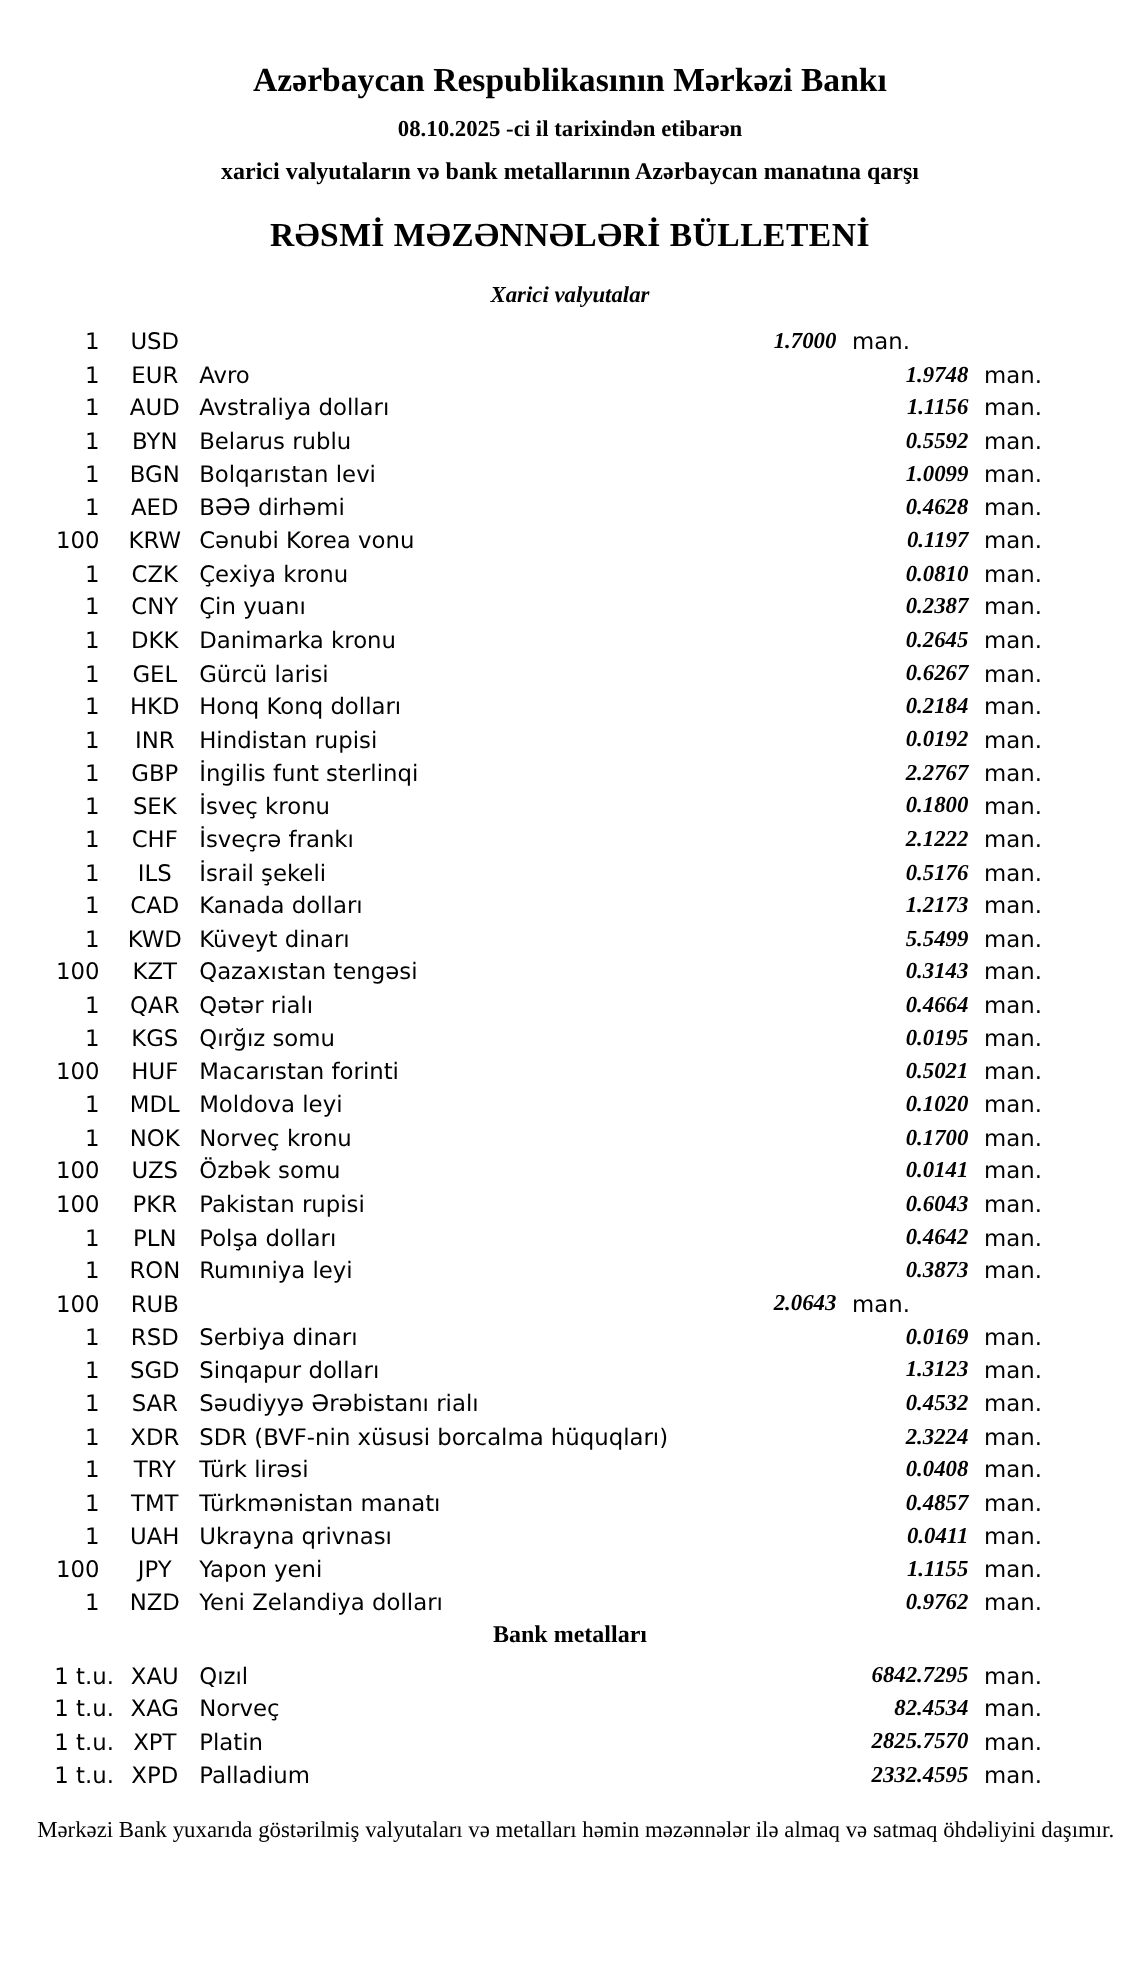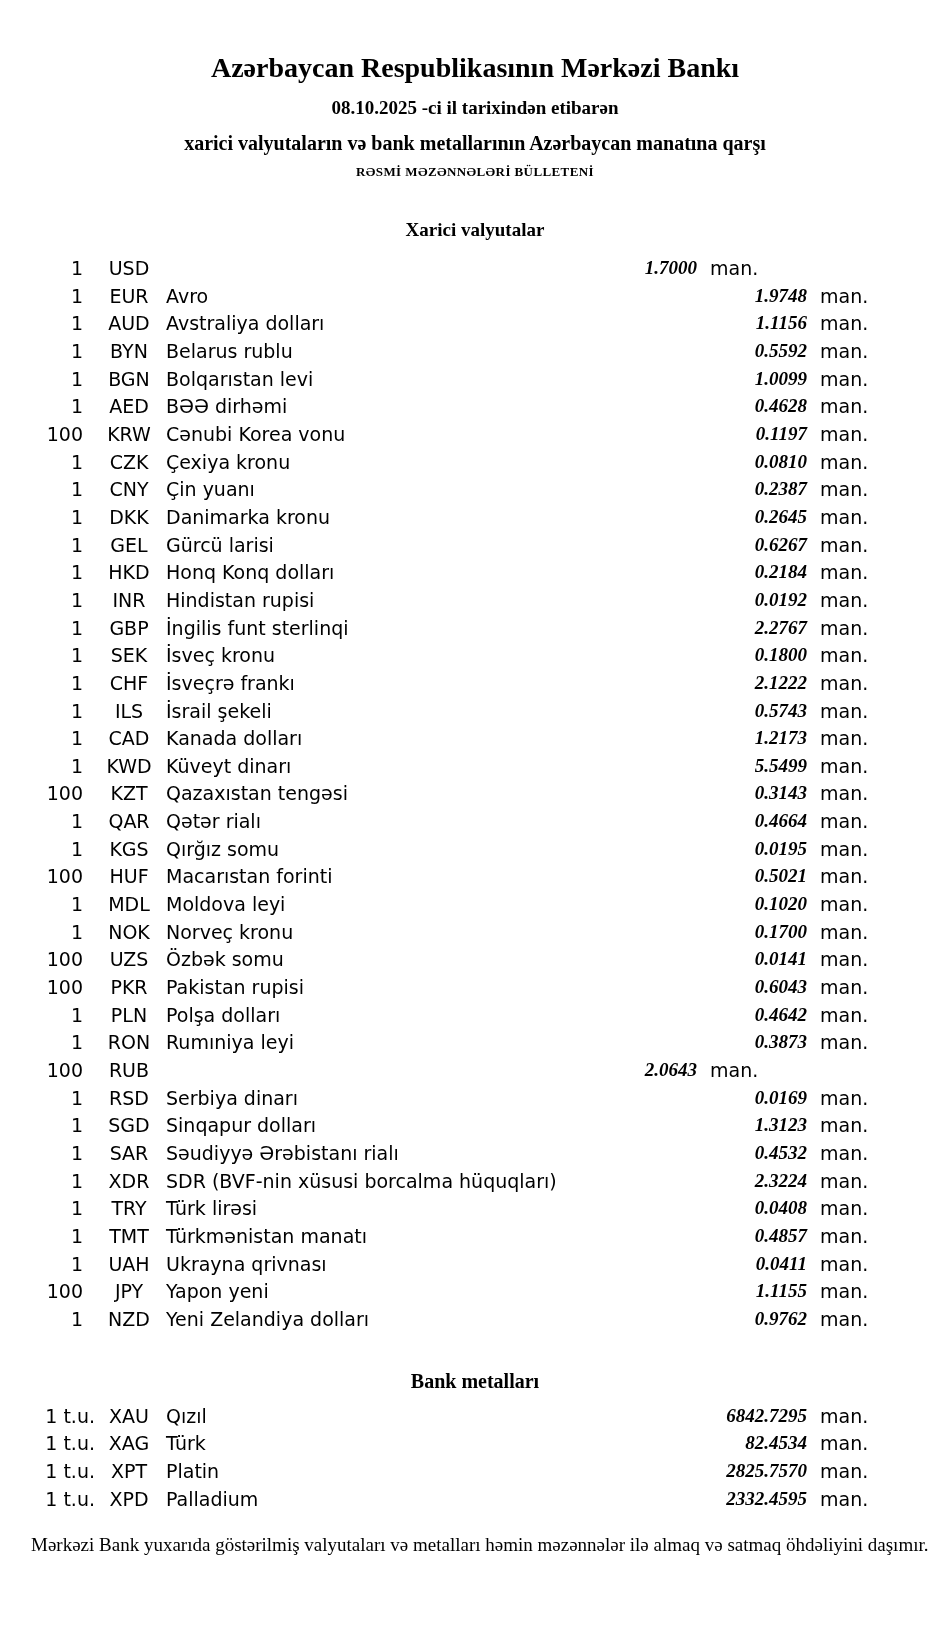--- a/index.html
+++ b/index.html
@@ -10,30 +10,30 @@
     overflow:hidden;
   }
   .doc-header {
     text-align:center;
     font-family:"Liberation Serif", serif;
     font-weight:bold;
   }
   .bank-title   { font-size:28px; padding-top:50px; line-height:1.25; }
   .date-line    { font-size:19px; margin-top:12px; line-height:1.2; }
   .subtitle     { font-size:20px; margin-top:11px; line-height:1.2; }
-  .bulletin-title { font-size:13px; margin-top:9px; line-height:1.2; letter-spacing:0.4px; }
+  .bulletin-title { font-size:28px; margin-top:25px; line-height:1.2; letter-spacing:0.4px; }
 
   .section-title {
     text-align:center;
     font-family:"Liberation Serif", serif;
     font-weight:bold;
     font-size:19px; line-height:1.2;
   }
-  .section-title.currencies { margin-top:40px; }
-  .section-title.metals     { margin-top:36px; font-size:20px; }
+  .section-title.currencies { margin-top:23px;font-style:italic; }
+  .section-title.metals     { font-size:20px; }
 
   .rows { width:880px; margin-top:12px; }
   .rows.metal-rows { margin-top:9px; }
 
   .row {
     display:grid;
     grid-template-columns:95px 68px auto 110px 73px;
     height:27.66px;
     align-items:center;
     font-size:19px;
@@ -196,21 +196,21 @@
     <span class="cell-code">CHF</span>
     <span class="cell-name">İsveçrə frankı</span>
     <span class="cell-rate">2.1222</span>
     <span class="cell-unit">man.</span>
   </div>
 
   <div class="row">
     <span class="cell-qty">1</span>
     <span class="cell-code">ILS</span>
     <span class="cell-name">İsrail şekeli</span>
-    <span class="cell-rate">0.5743</span>
+    <span class="cell-rate">0.5176</span>
     <span class="cell-unit">man.</span>
   </div>
 
   <div class="row">
     <span class="cell-qty">1</span>
     <span class="cell-code">CAD</span>
     <span class="cell-name">Kanada dolları</span>
     <span class="cell-rate">1.2173</span>
     <span class="cell-unit">man.</span>
   </div>
@@ -389,21 +389,21 @@
     <span class="cell-qty">1 t.u.</span>
     <span class="cell-code">XAU</span>
     <span class="cell-name">Qızıl</span>
     <span class="cell-rate">6842.7295</span>
     <span class="cell-unit">man.</span>
   </div>
 
   <div class="row">
     <span class="cell-qty">1 t.u.</span>
     <span class="cell-code">XAG</span>
-    <span class="cell-name">Türk</span>
+    <span class="cell-name">Norveç</span>
     <span class="cell-rate">82.4534</span>
     <span class="cell-unit">man.</span>
   </div>
 
   <div class="row">
     <span class="cell-qty">1 t.u.</span>
     <span class="cell-code">XPT</span>
     <span class="cell-name">Platin</span>
     <span class="cell-rate">2825.7570</span>
     <span class="cell-unit">man.</span>

